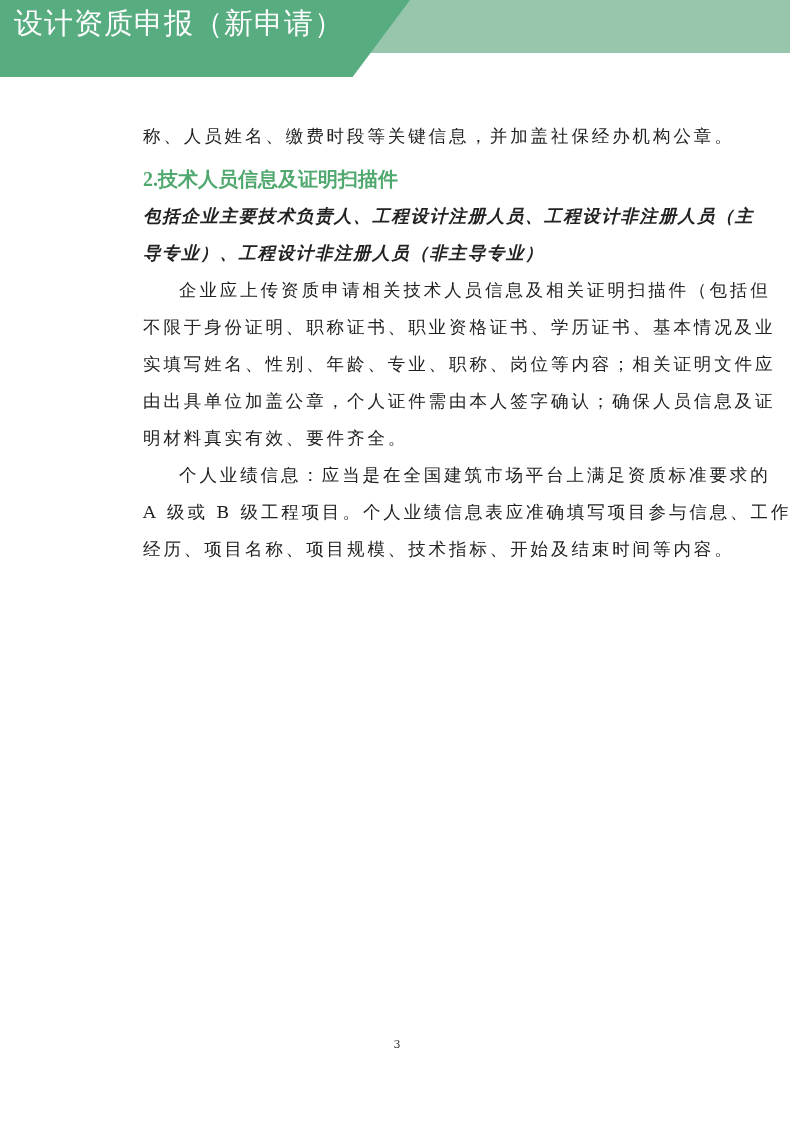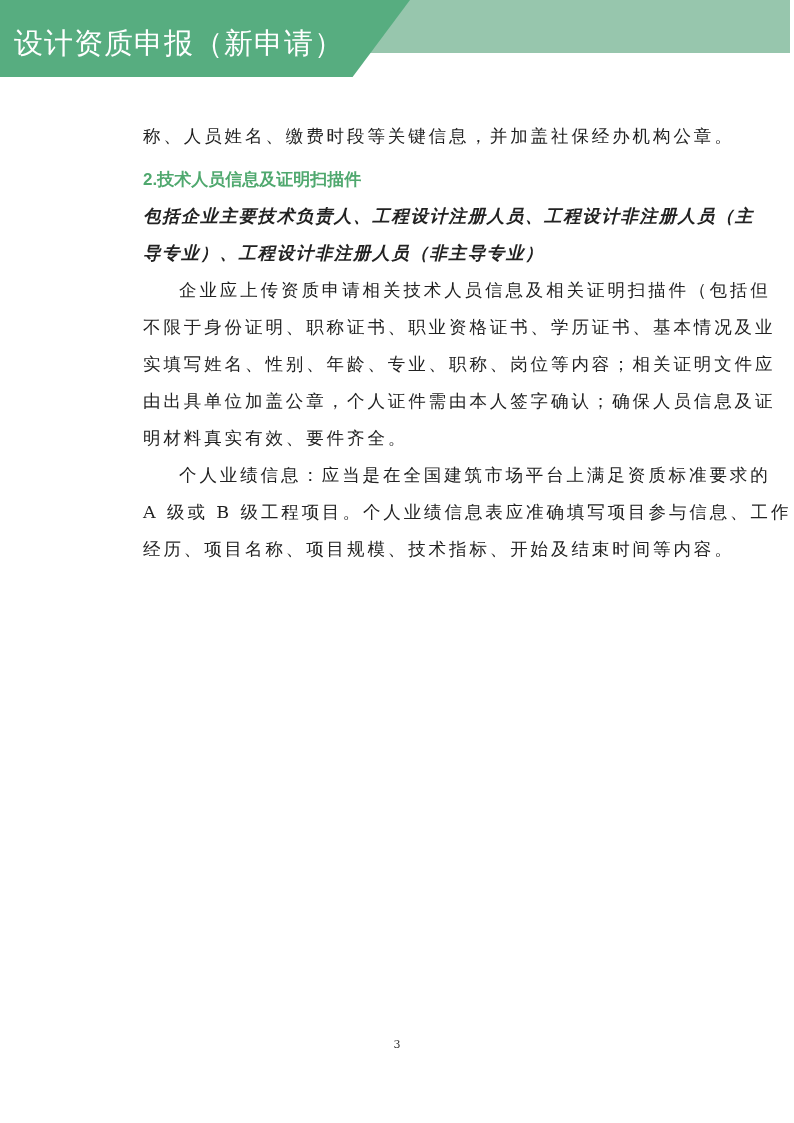--- a/index.html
+++ b/index.html
@@ -8,31 +8,31 @@
     font-family: "DejaVu Serif", "Liberation Serif", serif; color: #222;
   }
   .banner-light {
     position: absolute; left: 0; top: 0; width: 790px; height: 53px; background: #97c6ad;
   }
   .banner-dark {
     position: absolute; left: 0; top: 0; width: 410px; height: 77px; background: #57ad80;
     clip-path: polygon(0 0, 100% 0, 86% 100%, 0 100%);
   }
   .banner-title {
-    position: absolute; left: 14px; top: 24px; font-family: "DejaVu Sans", "Liberation Sans", sans-serif;
+    position: absolute; left: 14px; top: 4px; font-family: "DejaVu Sans", "Liberation Sans", sans-serif;
     font-size: 29px; color: #ffffff; letter-spacing: 1px; white-space: nowrap;
   }
   .content { position: absolute; left: 107px; top: 118px; width: 580px; }
   .line {
     font-size: 17.5px; line-height: 37px; letter-spacing: 2.9px; white-space: nowrap; margin-left: 36px;
   }
   .indent { padding-left: 36px; }
   .h-green {
-    color: #4fa86e; font-family: Liberation Sans, sans-serif; font-weight: bold;
-    font-size: 17px; line-height: 37px; white-space: nowrap;
+    color: #4fa86e; font-family: Liberation Serif, serif; font-weight: bold;
+    font-size: 20px; line-height: 37px; white-space: nowrap;
   }
   .italic { font-style: italic; letter-spacing: 1.6px; font-weight: bold; }
   .gap-top { margin-top: 12px; }
   .page-num {
     position: absolute; left: 0; width: 794px; top: 1038px; text-align: center;
     font-size: 11px; color: #333;
   }
 </style>
 </head>
 <body>

